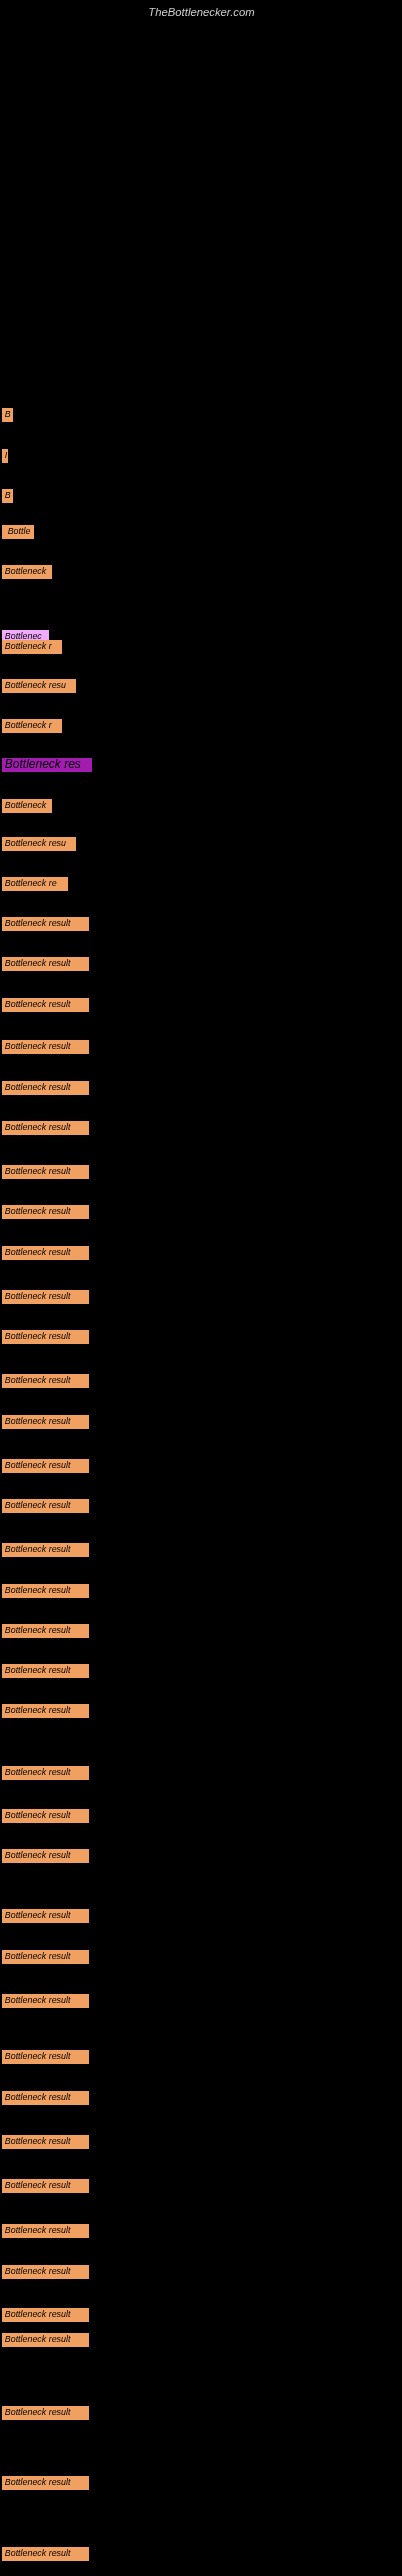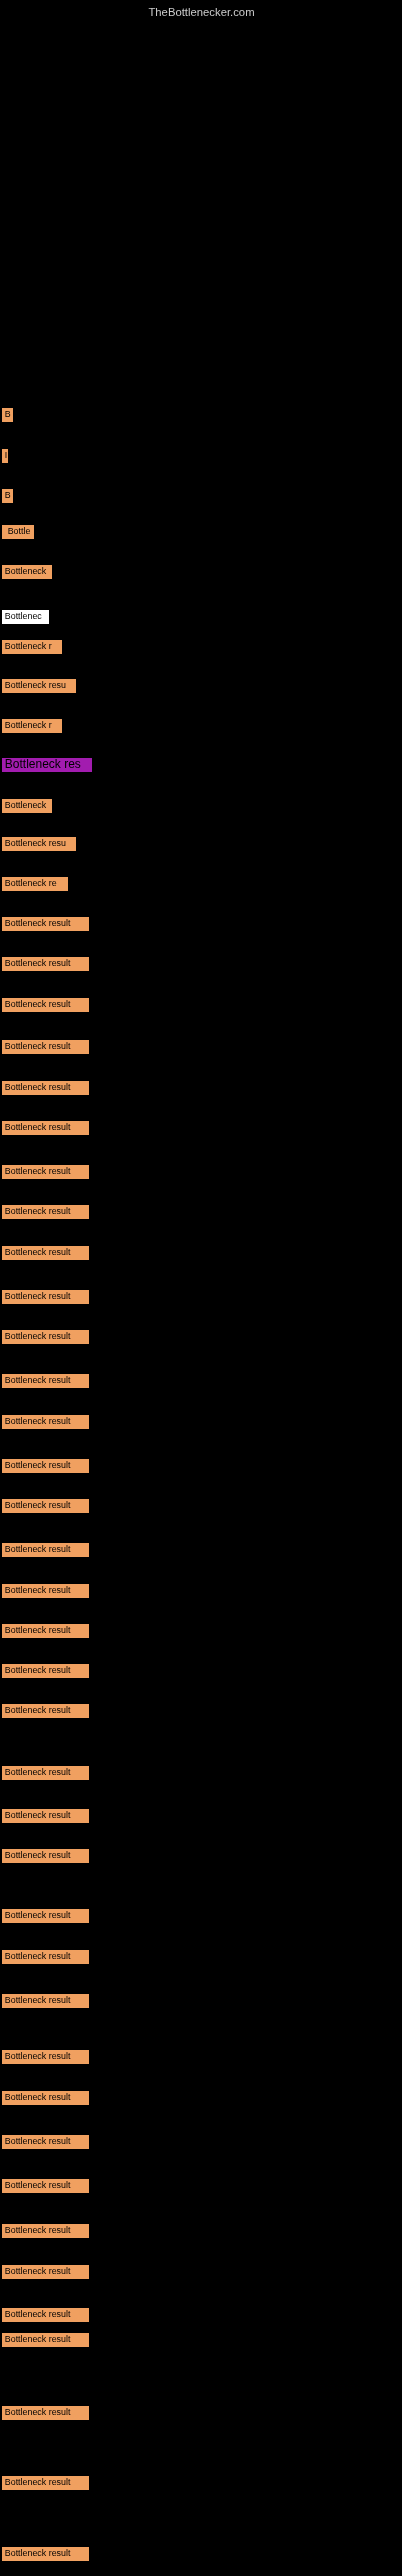--- a/index.html
+++ b/index.html
@@ -1,18 +1,19 @@
 <!DOCTYPE html>
 <html style="font-size:13px"><head>
   <meta charset="utf-8">
   <style>
     * {
       margin: 0;
       padding: 0;
       box-sizing: border-box;
+      font-style: italic;
     }
     body {
       background-color: #000000;
       width: 403px;
       min-height: 2576px;
       font-family: Arial, sans-serif;
       position: relative;
     }
     .site-title {
       color: #cccccc;
@@ -26,21 +27,21 @@
 <body>
 
 <div class="site-title">TheBottlenecker.com</div>
 
 <div id="items-container" style="position: relative; width: 403px; height: 2560px;">
 <div style="position: absolute; top: 386px; left: 1.6px; background-color: rgb(240, 160, 96); color: rgb(0, 0, 0); font-size: 8.9px; padding: 1.6px 3.2px; white-space: nowrap; overflow: hidden; width: 11.3px; line-height: 11.3px;">B</div>
     <div style="position: absolute; top: 427px; left: 1.6px; background-color: rgb(240, 160, 96); color: rgb(0, 0, 0); font-size: 8.9px; padding: 1.6px 3.2px; white-space: nowrap; overflow: hidden; width: 6.4px; line-height: 11.3px;">I</div>
     <div style="position: absolute; top: 467px; left: 1.6px; background-color: rgb(240, 160, 96); color: rgb(0, 0, 0); font-size: 8.9px; padding: 1.6px 3.2px; white-space: nowrap; overflow: hidden; width: 11.3px; line-height: 11.3px;">B</div>
     <div style="position: absolute; top: 503px; left: 1.6px; background-color: rgb(240, 160, 96); color: rgb(0, 0, 0); font-size: 8.9px; padding: 1.6px 3.2px; white-space: nowrap; overflow: hidden; width: 32px; line-height: 11.3px; text-align: right;">Bottle</div>
     <div style="position: absolute; top: 543px; left: 1.6px; background-color: rgb(240, 160, 96); color: rgb(0, 0, 0); font-size: 8.9px; padding: 1.6px 3.2px; white-space: nowrap; overflow: hidden; width: 50px; line-height: 11.3px;">Bottleneck</div>
-    <div style="position: absolute; top: 588px; left: 1.6px; background-color: #ffffff; color: rgb(0, 0, 0); font-size: 8.9px; padding: 1.6px 3.2px; white-space: nowrap; overflow: hidden; width: 47px; line-height: 11.3px;">Bottlenec</div>
+    <div style="position: absolute; top: 608px; left: 1.6px; background-color: #f0abfc; color: rgb(0, 0, 0); font-size: 8.9px; padding: 1.6px 3.2px; white-space: nowrap; overflow: hidden; width: 47px; line-height: 11.3px;">Bottlenec</div>
     <div style="position: absolute; top: 618px; left: 1.6px; background-color: rgb(240, 160, 96); color: rgb(0, 0, 0); font-size: 8.9px; padding: 1.6px 3.2px; white-space: nowrap; overflow: hidden; width: 60px; line-height: 11.3px;">Bottleneck r</div>
     <div style="position: absolute; top: 657px; left: 1.6px; background-color: rgb(240, 160, 96); color: rgb(0, 0, 0); font-size: 8.9px; padding: 1.6px 3.2px; white-space: nowrap; overflow: hidden; width: 74px; line-height: 11.3px;">Bottleneck resu</div>
     <div style="position: absolute; top: 697px; left: 1.6px; background-color: rgb(240, 160, 96); color: rgb(0, 0, 0); font-size: 8.9px; padding: 1.6px 3.2px; white-space: nowrap; overflow: hidden; width: 60px; line-height: 11.3px;">Bottleneck r</div>
     <div style="position: absolute; top: 736px; left: 1.6px; background-color: #a21caf; color: rgb(0, 0, 0); font-size: 12px; padding: 1.6px 3.2px; white-space: nowrap; overflow: hidden; width: 90px; line-height: 11.3px;">Bottleneck res</div>
     <div style="position: absolute; top: 777px; left: 1.6px; background-color: rgb(240, 160, 96); color: rgb(0, 0, 0); font-size: 8.9px; padding: 1.6px 3.2px; white-space: nowrap; overflow: hidden; width: 50px; line-height: 11.3px;">Bottleneck</div>
     <div style="position: absolute; top: 815px; left: 1.6px; background-color: rgb(240, 160, 96); color: rgb(0, 0, 0); font-size: 8.9px; padding: 1.6px 3.2px; white-space: nowrap; overflow: hidden; width: 74px; line-height: 11.3px;">Bottleneck resu</div>
     <div style="position: absolute; top: 855px; left: 1.6px; background-color: rgb(240, 160, 96); color: rgb(0, 0, 0); font-size: 8.9px; padding: 1.6px 3.2px; white-space: nowrap; overflow: hidden; width: 66px; line-height: 11.3px;">Bottleneck re</div>
     <div style="position: absolute; top: 895px; left: 1.6px; background-color: rgb(240, 160, 96); color: rgb(0, 0, 0); font-size: 8.9px; padding: 1.6px 3.2px; white-space: nowrap; overflow: hidden; width: 87px; line-height: 11.3px;">Bottleneck result</div>
     <div style="position: absolute; top: 935px; left: 1.6px; background-color: rgb(240, 160, 96); color: rgb(0, 0, 0); font-size: 8.9px; padding: 1.6px 3.2px; white-space: nowrap; overflow: hidden; width: 87px; line-height: 11.3px;">Bottleneck result</div>
     <div style="position: absolute; top: 976px; left: 1.6px; background-color: rgb(240, 160, 96); color: rgb(0, 0, 0); font-size: 8.9px; padding: 1.6px 3.2px; white-space: nowrap; overflow: hidden; width: 87px; line-height: 11.3px;">Bottleneck result</div>

